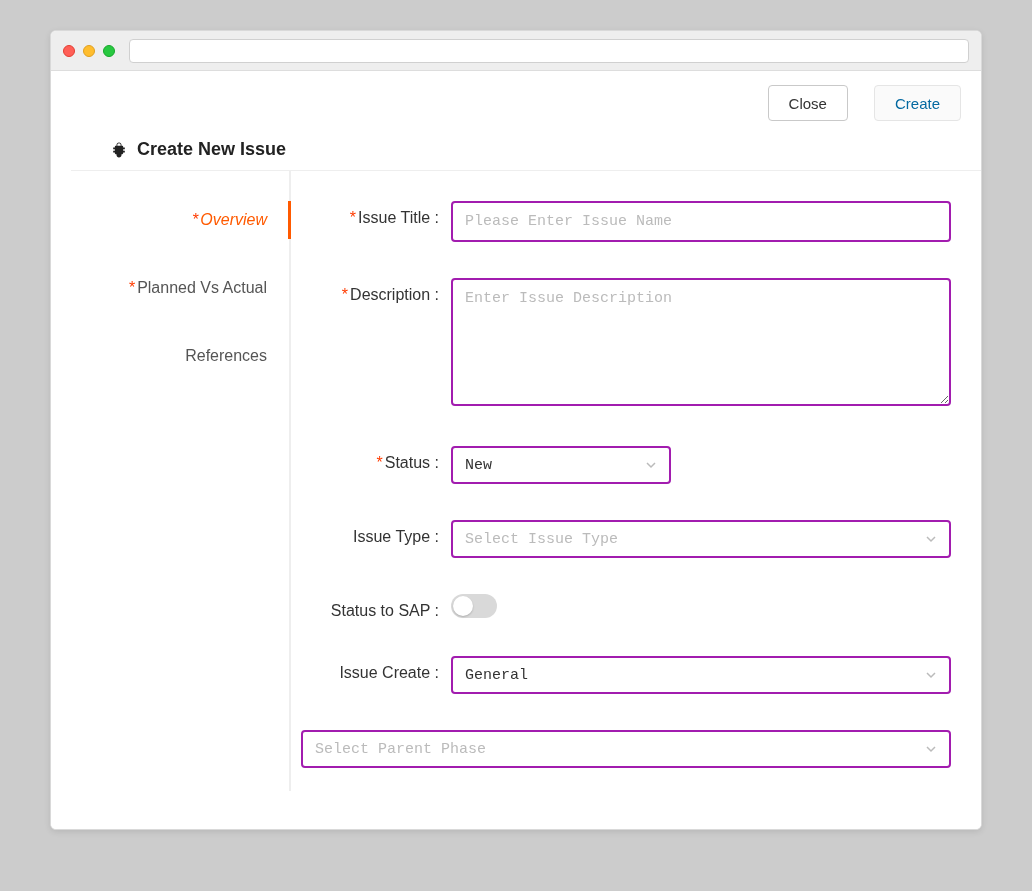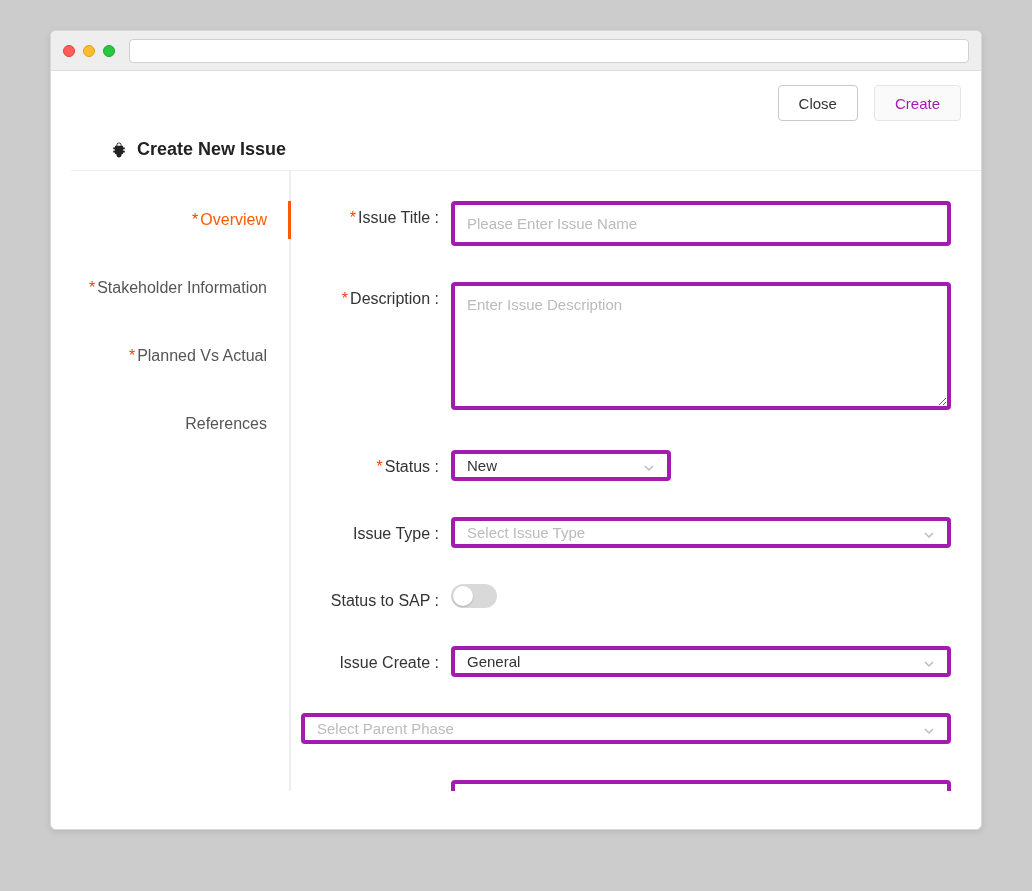--- a/index.html
+++ b/index.html
@@ -42,33 +42,33 @@
   }
   .content {
     flex:1;
     background:#fff;
     position:relative;
     overflow:hidden;
   }
   .toolbar {
     display:flex;
     justify-content:flex-end;
-    gap:16px;
+    gap:26px;
     padding:14px 20px 8px 12px;
   }
   .btn {
     height:36px;
     padding:0 20px;
     border-radius:4px;
     font-size:15px;
     cursor:pointer;
     background:#fff;
   }
   .btn-close { border:1px solid #c9c9c9; color:#333; }
-  .btn-create { border:1px solid #e5e5e5; color:#a21caf; background:#fafafa; cursor:not-allowed; }
+  .btn-create { border:1px solid #e5e5e5; color:#0369a1; background:#fafafa; cursor:not-allowed; }
   .section-header {
     display:flex;
     align-items:center;
     padding:10px 30px 10px 38px;
     border-bottom:1px solid #eee;
     margin-left:20px;
   }
   .bug-icon { width:20px; height:20px; margin-right:8px; fill:#222; }
   .section-title { font-size:18px; font-weight:600; color:#222; }
   .body-split { display:flex; height:620px; }
@@ -80,21 +80,21 @@
   }
   .side-item {
     text-align:right;
     padding:10px 22px 10px 10px;
     font-size:16px;
     color:#555;
     margin-bottom:30px;
     cursor:pointer;
     position:relative;
   }
-  .side-item.active { color:#ff5a00; font-weight:500; }
+  .side-item.active { color:#ff5a00; font-weight:500;font-style:italic; }
   .side-item.active::after {
     content:"";
     position:absolute;
     right:-2px; top:0;
     width:3px; height:100%;
     background:#ff5a00;
   }
   .req { color:#ff3b00; margin-right:2px; }
   .form-area {
     flex:1;
@@ -111,35 +111,35 @@
     text-align:right;
     padding-right:12px;
     padding-top:8px;
     font-size:16px;
     color:#333;
     white-space:nowrap;
   }
   .form-field { flex:1; }
   .input, .textarea, .select {
     width:100%;
-    border:4px solid #a21caf;
+    border:2px solid #a21caf;
     border-radius:4px;
     font-size:15px;
-    font-family:Liberation Sans, sans-serif;
+    font-family:Liberation Mono, monospace;
     padding:10px 12px;
     color:#333;
     background:#fff;
   }
   .input::placeholder, .textarea::placeholder { color:#bbb; }
   .textarea { height:128px; resize:both; }
   .select {
     display:flex;
     align-items:center;
     justify-content:space-between;
-    height:31px;
+    height:38px;
     cursor:pointer;
   }
   .select.small { width:220px; }
   .select-text { color:#333; }
   .select-placeholder { color:#bbb; }
   .chevron { width:12px; height:12px; }
   .chevron svg { width:12px; height:12px; stroke:#bbb; fill:none; stroke-width:1.5; }
   .toggle {
     width:46px; height:24px;
     background:#d9d9d9;
@@ -182,23 +182,20 @@
       </svg>
       <span class="section-title">Create New Issue</span>
     </div>
 
     <div class="body-split">
       <div class="sidebar">
         <div class="side-item active">
           <span class="req">*</span><span>Overview</span>
         </div>
         <div class="side-item">
-          <span class="req">*</span><span>Stakeholder Information</span>
-        </div>
-        <div class="side-item">
           <span class="req">*</span><span>Planned Vs Actual</span>
         </div>
         <div class="side-item">
           <span>References</span>
         </div>
       </div>
 
       <div class="form-area">
 
         <div class="form-row">

